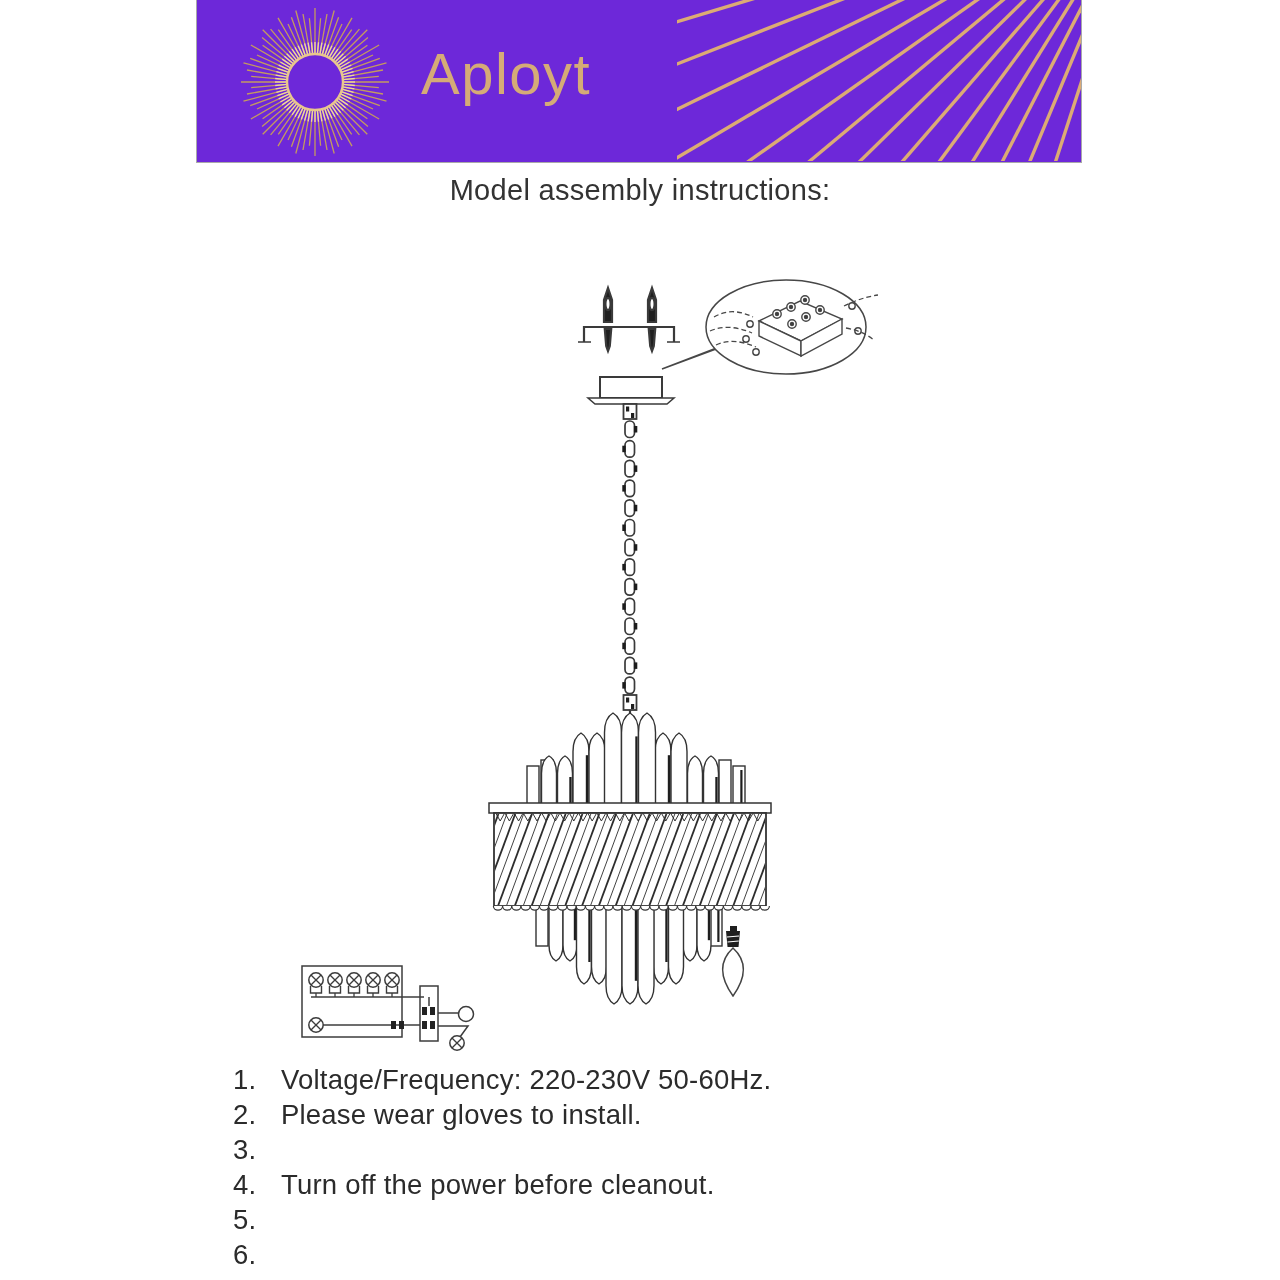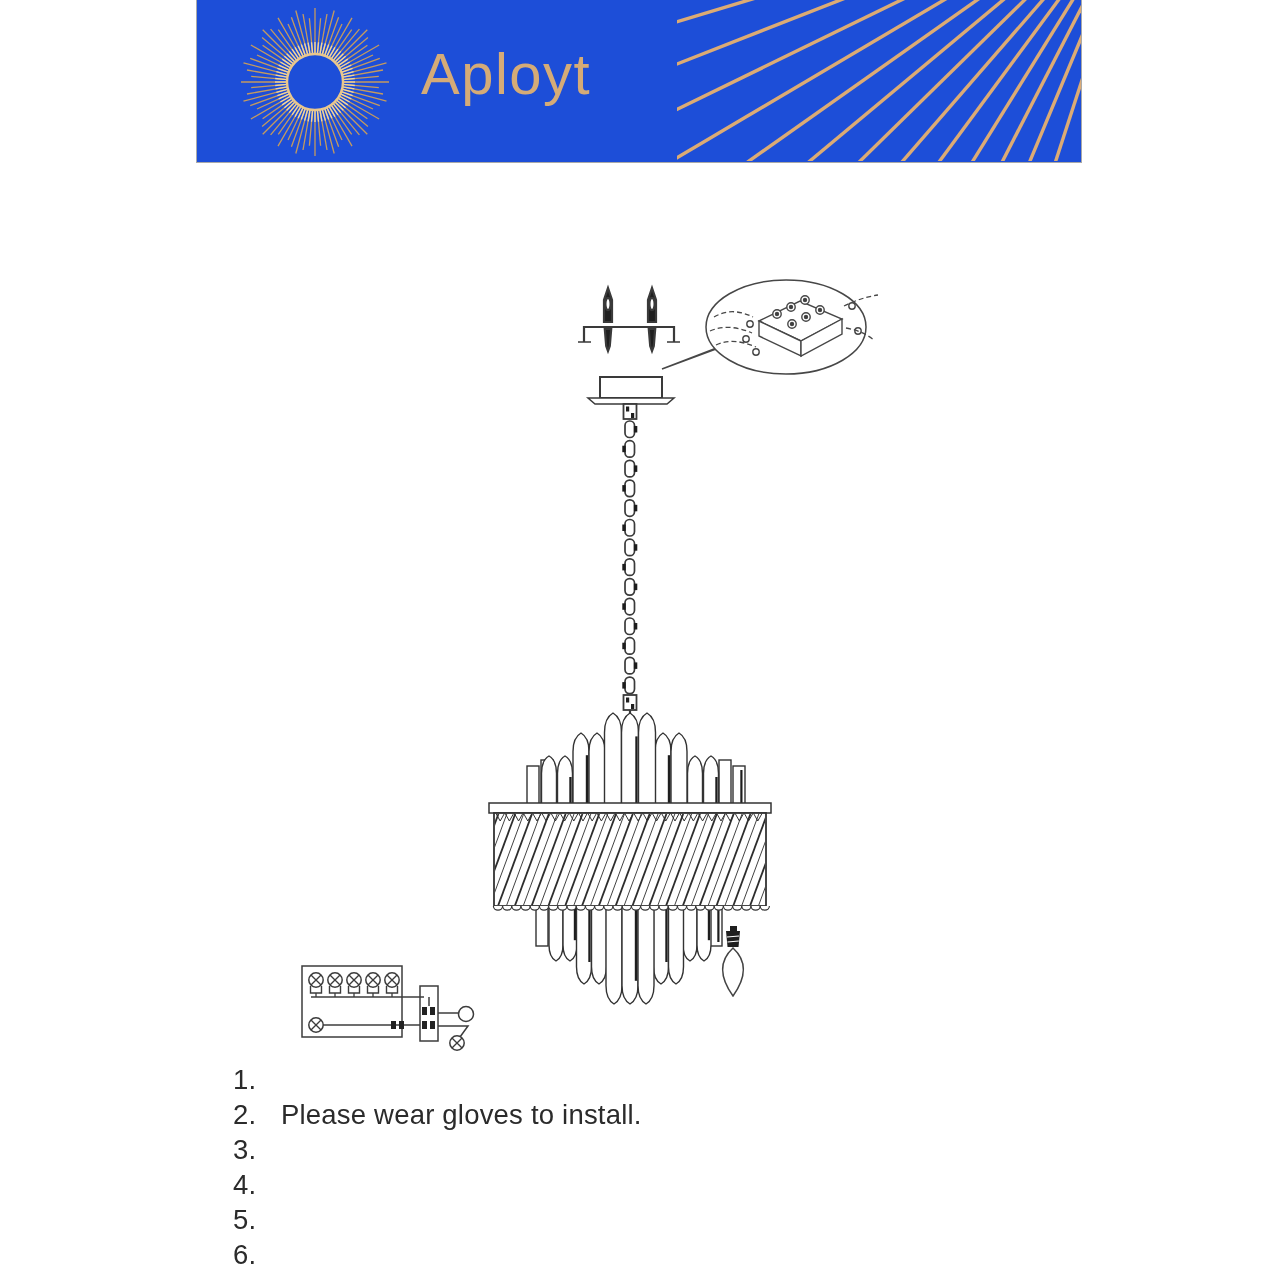--- a/index.html
+++ b/index.html
@@ -1,21 +1,21 @@
 <!DOCTYPE html>
 <html><head>
 <meta charset="utf-8">
 <style>
   *{margin:0;padding:0;box-sizing:border-box}
   html,body{width:1280px;height:1280px}
   body{background:#fff;font-family:"Liberation Sans",sans-serif;position:relative;overflow:hidden;color:#2e2e2e}
 
   
   .banner{position:absolute;left:196px;top:0;width:886px;height:163px;
-          background:#1d4ed8;overflow:hidden;border:1px solid #a9a9a9;border-top:none}
+          background:#6d28d9;overflow:hidden;border:1px solid #a9a9a9;border-top:none}
   .sunburst{position:absolute;left:38px;top:5px;width:160px;height:154px}
   .brand{position:absolute;left:224px;top:40px;font-size:58px;font-weight:400;
          letter-spacing:1.5px;color:#d5ab77}
   .fan{position:absolute;right:0;top:0;width:404px;height:161px}
 
   
   .title-block{position:absolute;left:0;top:172px;width:1280px;text-align:center;
                color:#333;letter-spacing:.3px}
   .title-line{font-size:29px;line-height:37px}
 
@@ -195,20 +195,21 @@
         <line x1="470" y1="-120" x2="-265" y2="399" stroke="#dcab74" stroke-width="3.4"></line>
         <line x1="470" y1="-120" x2="-305" y2="338" stroke="#dcab74" stroke-width="3.4"></line>
         <line x1="470" y1="-120" x2="-339" y2="275" stroke="#dcab74" stroke-width="3.4"></line>
         <line x1="470" y1="-120" x2="-368" y2="208" stroke="#dcab74" stroke-width="3.4"></line>
         <line x1="470" y1="-120" x2="-392" y2="140" stroke="#dcab74" stroke-width="3.4"></line>
       </g>
   </svg>
 </div>
 
 <div class="title-block">
+  <div class="title-line">Model assembly instructions:</div>
 </div>
 
 <svg class="diagram" viewBox="0 0 1280 1280">
   <defs>
     <clipPath id="drumClip">
         <rect x="495" y="814" width="270" height="91"></rect>
       </clipPath>
     <g id="screwShape">
       <path d="M-4,322 V300 L0,288 L4,300 V322 Z" fill="#1f1f1f"></path>
       <ellipse cx="0" cy="304" rx="2.6" ry="6.2" fill="#fff"></ellipse>
@@ -514,30 +515,32 @@
         <circle cx="457" cy="1043" r="7.2" fill="#fff" stroke="#3c3c3c" stroke-width="1.5"></circle>
         <line x1="451.96" y1="1037.96" x2="462.04" y2="1048.04" stroke="#3c3c3c" stroke-width="1.3"></line>
         <line x1="451.96" y1="1048.04" x2="462.04" y2="1037.96" stroke="#3c3c3c" stroke-width="1.3"></line>
       </g>
   </g>
 </svg>
 
 <ol class="instructions">
   <li class="ins-item">
     <span class="num">1.</span>
+    <span class="txt">Voltage/Frequency: 220-230V 50-60Hz.</span>
   </li>
   <li class="ins-item">
     <span class="num">2.</span>
     <span class="txt">Please wear gloves to install.</span>
   </li>
   <li class="ins-item">
     <span class="num">3.</span>
   </li>
   <li class="ins-item">
     <span class="num">4.</span>
+    <span class="txt">Turn off the power before cleanout.</span>
   </li>
   <li class="ins-item">
     <span class="num">5.</span>
   </li>
   <li class="ins-item">
     <span class="num">6.</span>
   </li>
 </ol>
 
 </body></html>

